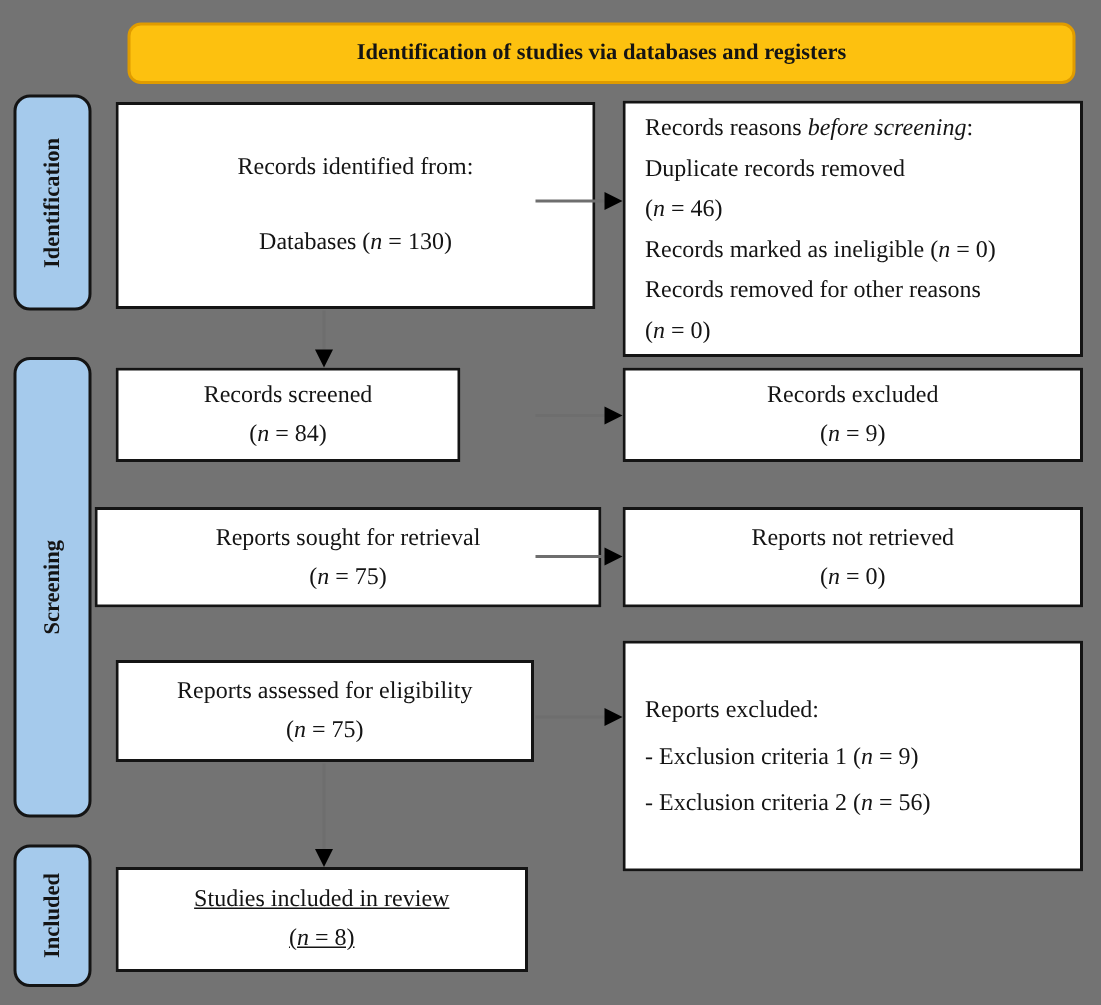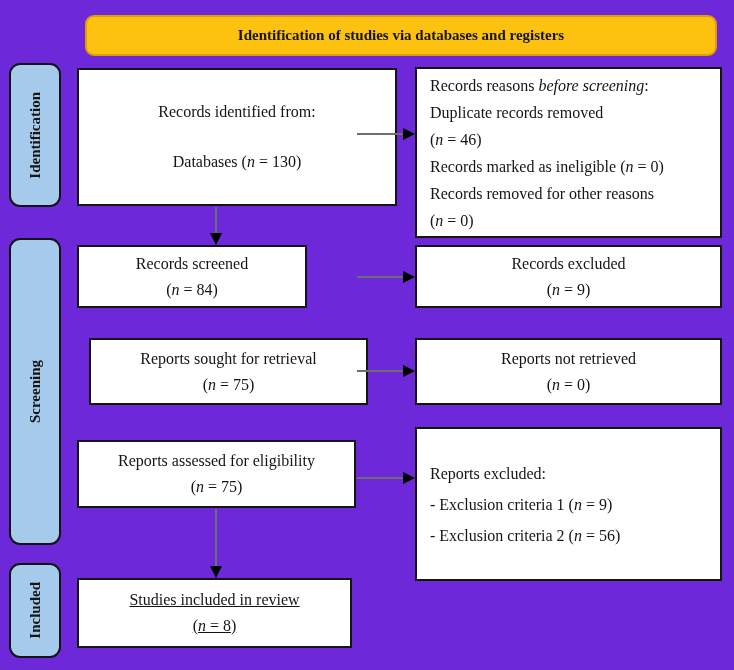--- a/index.html
+++ b/index.html
@@ -6,21 +6,21 @@
     --header-bg:#fdc10f;
     --header-border:#e09c00;
     --stage-bg:#a5caec;
     --box-border:#141414;
     --arrow-line:#6e6e6e;
     --arrow-head:#000000;
     --text:#141414;
   }
   html,body{margin:0;padding:0;background:#ffffff;}
   .canvas{
-    position:relative;width:734px;height:670px;background:#6d28d9;
+    position:relative;width:734px;height:670px;background:#737373;
     font-family:"Liberation Serif","DejaVu Serif",serif;color:var(--text);
     overflow:hidden;
   }
   .header{
     position:absolute;left:85px;top:15px;width:632px;height:41px;
     background:var(--header-bg);border:2px solid var(--header-border);
     border-radius:9px;box-sizing:border-box;
     display:flex;align-items:center;justify-content:center;
     font-weight:bold;font-size:15px;
   }
@@ -41,21 +41,21 @@
     position:absolute;background:#ffffff;border:2px solid var(--box-border);
     box-sizing:border-box;display:flex;flex-direction:column;justify-content:center;
     font-size:16px;line-height:24px;
   }
   .box.center{align-items:center;text-align:center;}
   .box.leftalign{align-items:flex-start;text-align:left;padding:6px 13px;}
   .box-identified{left:77px;top:68px;width:320px;height:138px;}
   .box-removed{left:415px;top:67px;width:307px;height:171px;line-height:27px;}
   .box-screened{left:77px;top:245px;width:230px;height:63px;}
   .box-excluded-records{left:415px;top:245px;width:307px;height:63px;}
-  .box-sought{left:89px;top:338px;width:279px;height:67px;}
+  .box-sought{left:63px;top:338px;width:338px;height:67px;}
   .box-not-retrieved{left:415px;top:338px;width:307px;height:67px;}
   .box-assessed{left:77px;top:440px;width:279px;height:68px;}
   .box-excluded-reports{left:415px;top:427px;width:307px;height:154px;line-height:31px;}
   .box-included{left:77px;top:578px;width:275px;height:70px;text-decoration:underline;}
   .gap-lg{margin-top:26px;}
   .gap-sm{margin-top:2px;}
   .arrows{position:absolute;left:0;top:0;pointer-events:none;}
 </style>
 </head>
 <body>

